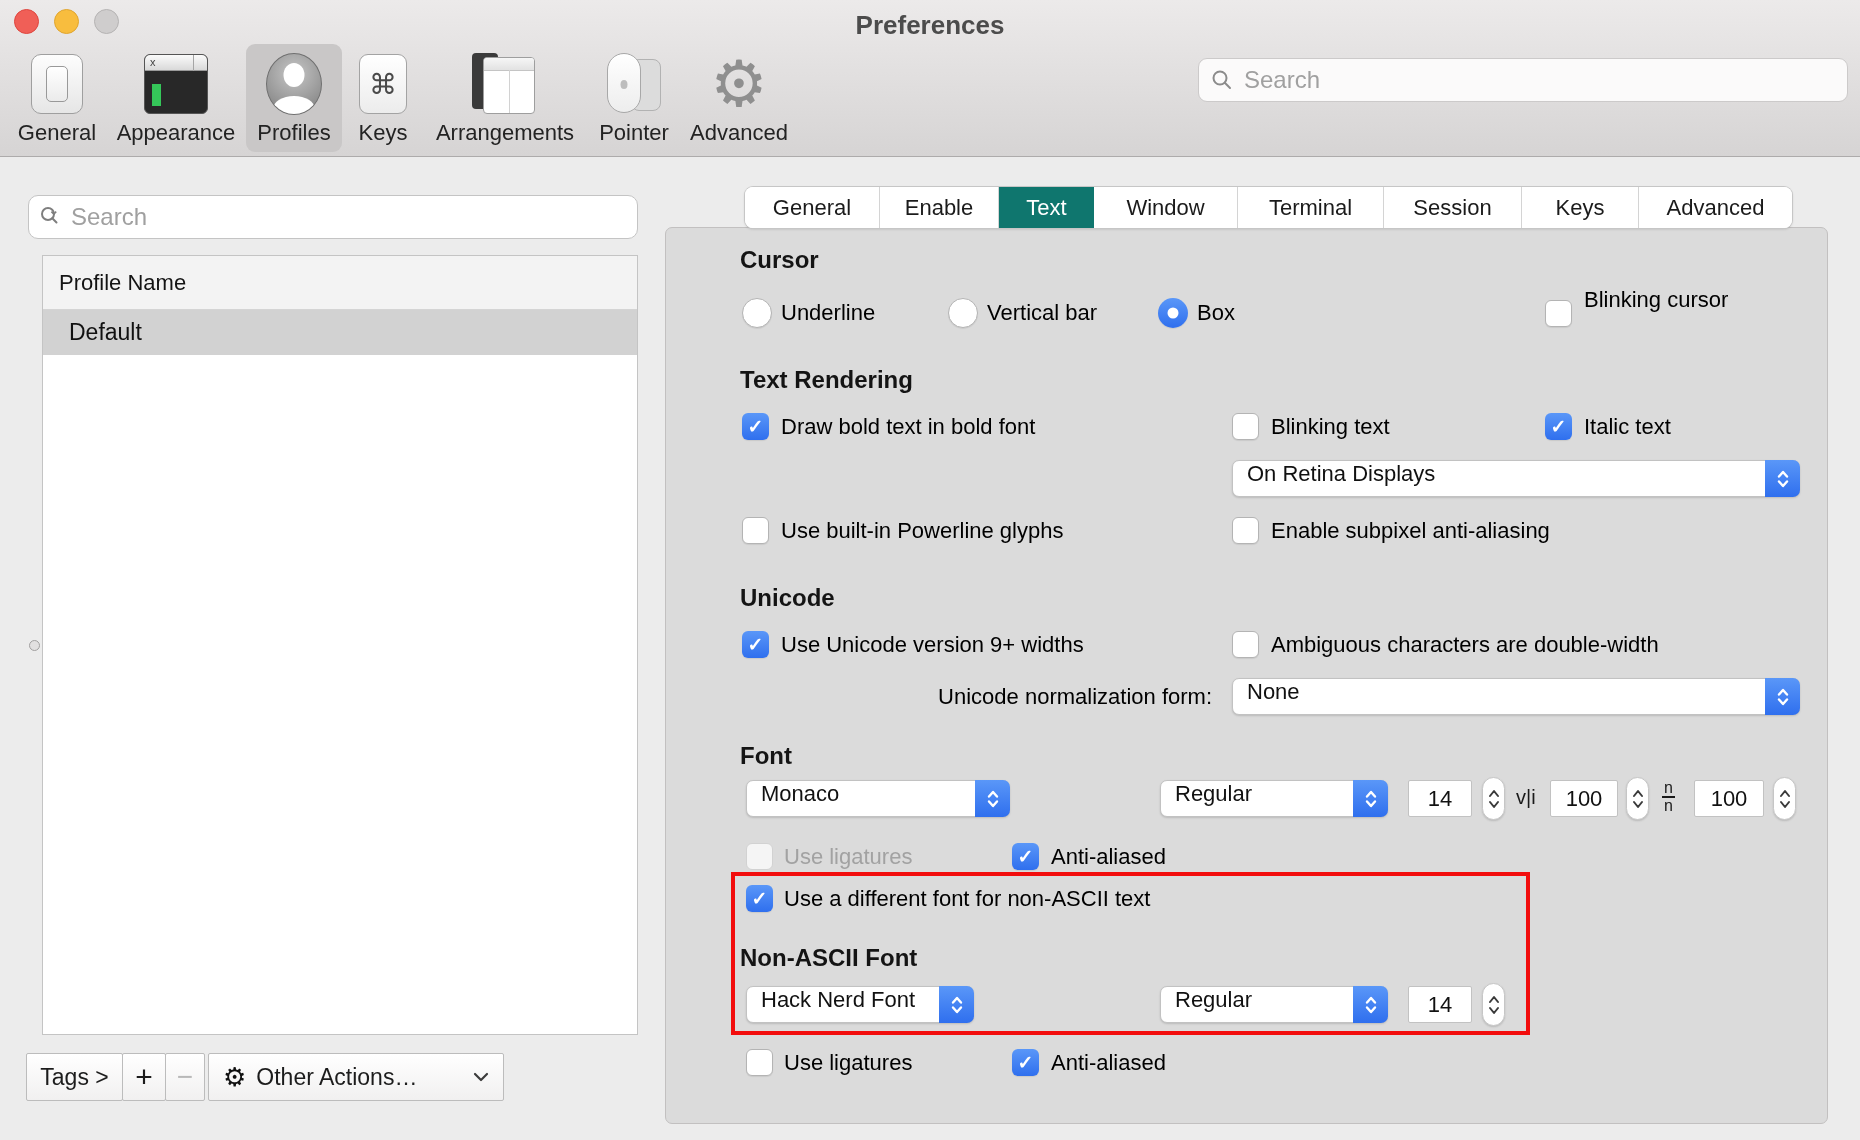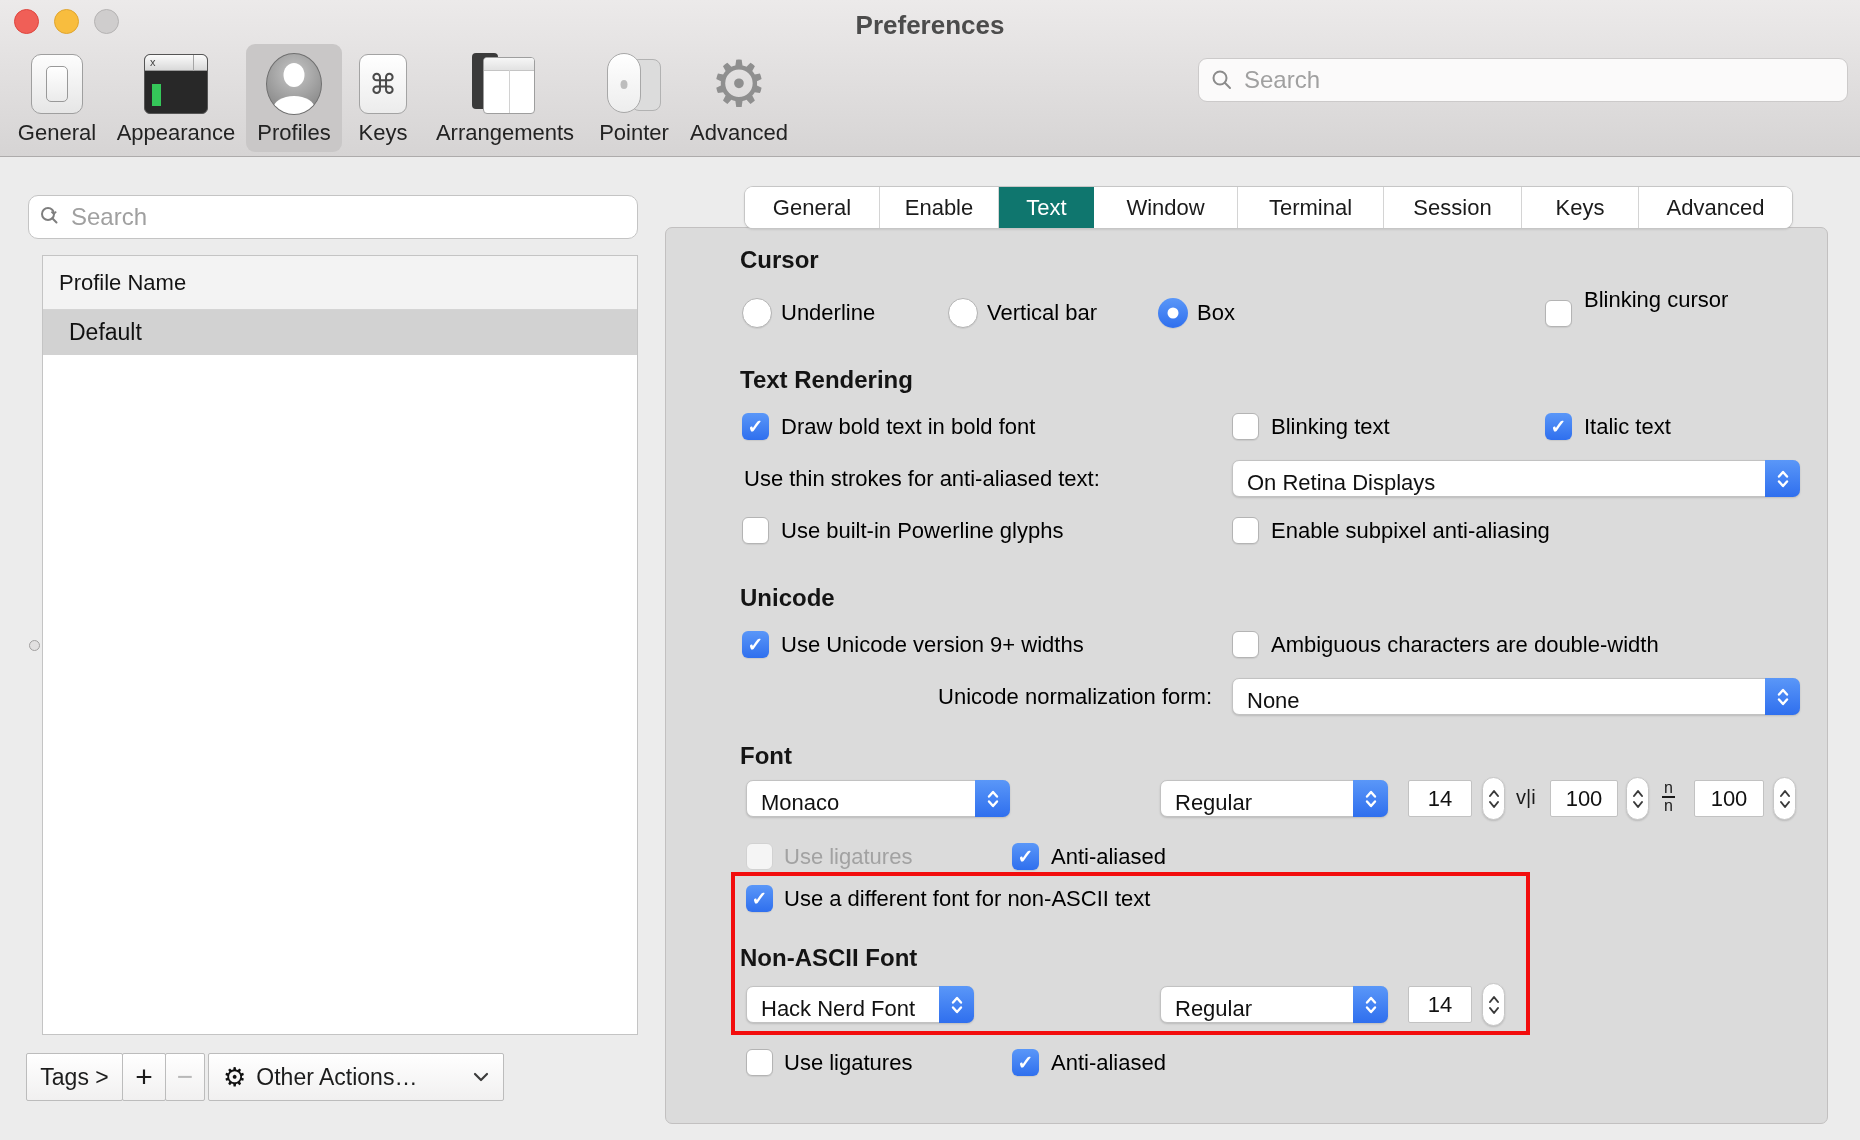--- a/index.html
+++ b/index.html
@@ -106,21 +106,21 @@
   .cb.on::after{content:"✓";position:absolute;left:0;top:0;width:27px;height:27px;display:flex;
     align-items:center;justify-content:center;color:#fff;font-size:19px;font-weight:700;}
   .cb.dis{background:#f5f5f5;border-color:#d2d2d2;box-shadow:none;}
   .radio{position:absolute;width:30px;height:30px;border-radius:50%;background:#fff;
     border:1px solid #b4b4b4;box-sizing:border-box;box-shadow:0 1px 1px rgba(0,0,0,.08);}
   .radio.on{background:linear-gradient(#5a97f8,#2f6fee);border:none;}
   .radio.on::after{content:"";position:absolute;left:50%;top:50%;transform:translate(-50%,-50%);
     width:11px;height:11px;border-radius:50%;background:#fff;}
 
   .popup{position:absolute;height:37px;background:#fff;border:1px solid #c2c2c2;border-radius:7px;
-    box-sizing:border-box;box-shadow:0 1px 2px rgba(0,0,0,.15);display:flex;align-items:flex-end;}
+    box-sizing:border-box;box-shadow:0 1px 2px rgba(0,0,0,.15);display:flex;align-items:flex-start;}
   .popup-text{padding-left:14px;font-size:22px;color:#111;white-space:nowrap;overflow:hidden;}
   .popup-step{position:absolute;right:-1px;top:-1px;bottom:-1px;width:35px;border-radius:0 7px 7px 0;
     background:linear-gradient(#5a97f8,#2f6fee);display:flex;align-items:center;justify-content:center;}
   .numfield{position:absolute;height:37px;background:#fff;border:1px solid #c2c2c2;box-sizing:border-box;
     display:flex;align-items:center;justify-content:center;font-size:22px;color:#111;border-radius:2px;}
   .steppill{position:absolute;width:23px;height:43px;background:#fff;border:1px solid #c6c6c6;
     border-radius:12px;box-sizing:border-box;box-shadow:0 1px 2px rgba(0,0,0,.15);
     display:flex;align-items:center;justify-content:center;}
   .glyph{position:absolute;font-size:20px;color:#1a1a1a;white-space:nowrap;}
   .frac{position:absolute;display:flex;flex-direction:column;align-items:center;font-size:16px;
@@ -264,21 +264,20 @@
   <span class="lbl" style="left:1584px;top:286px">Blinking cursor</span>
 
   <div class="h" style="left:740px;top:366px">Text Rendering</div>
   <span class="cb on" style="left:742px;top:413px"></span>
   <span class="lbl" style="left:781px;top:413px">Draw bold text in bold font</span>
   <span class="cb" style="left:1232px;top:413px"></span>
   <span class="lbl" style="left:1271px;top:413px">Blinking text</span>
   <span class="cb on" style="left:1545px;top:413px"></span>
   <span class="lbl" style="left:1584px;top:413px">Italic text</span>
 
-  <span class="lbl" style="left:744px;top:465px">Use thin strokes for anti-aliased text:</span>
   <span class="popup" style="left:1232px;top:460px;width:568px">
     <span class="popup-text">On Retina Displays</span>
     <span class="popup-step">
       <svg width="16" height="24" viewBox="0 0 16 24">
           <path d="M4 9.5 8 5l4 4.5" fill="none" stroke="#fff" stroke-width="2.4" stroke-linecap="round" stroke-linejoin="round"></path>
           <path d="M4 14.5 8 19l4-4.5" fill="none" stroke="#fff" stroke-width="2.4" stroke-linecap="round" stroke-linejoin="round"></path>
         </svg>
     </span>
   </span>
 

